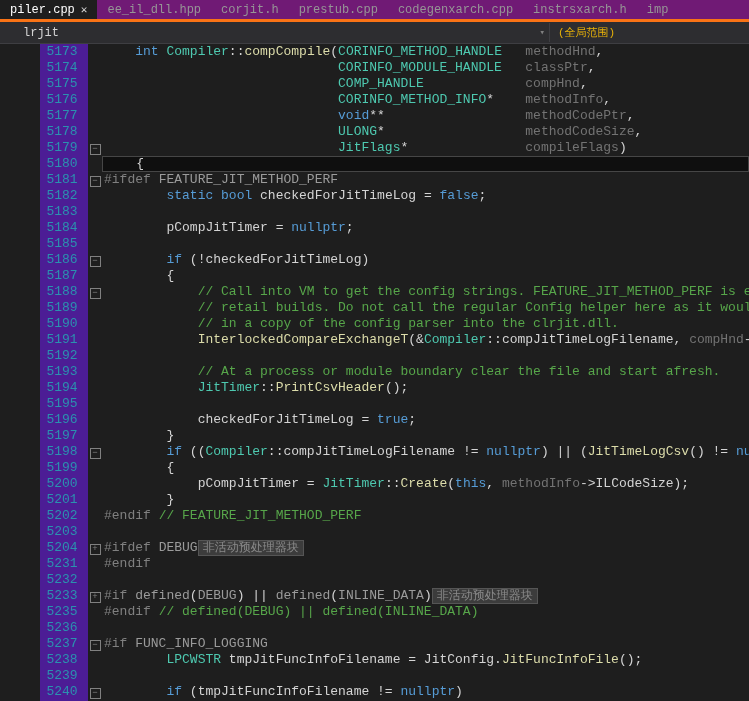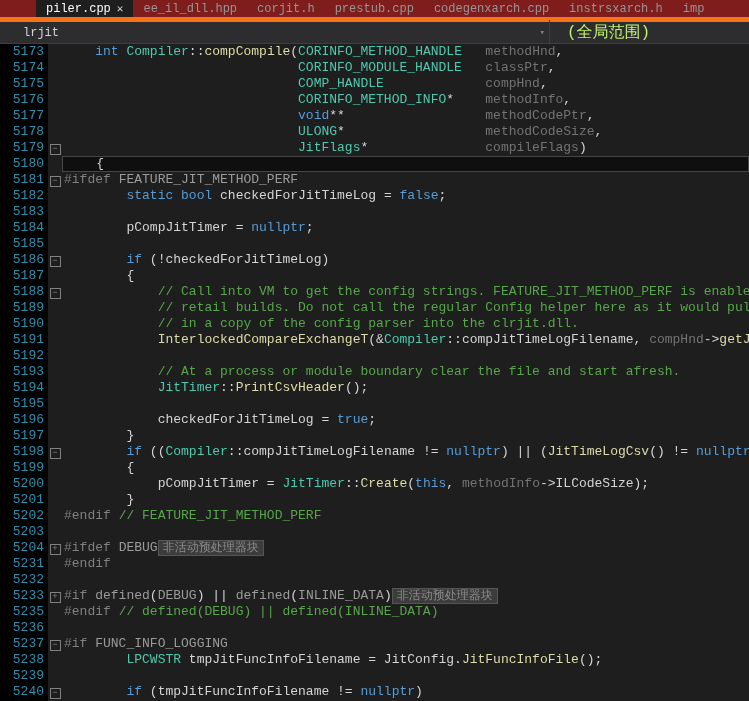--- a/index.html
+++ b/index.html
@@ -1,26 +1,26 @@
 <!DOCTYPE html>
 <html><head>
 <meta charset="utf-8">
 <style>
 * { margin: 0; padding: 0; box-sizing: border-box; }
 body { background: #1e1e1e; font-family: Consolas, 'Courier New', monospace; font-size: 13px; color: #d4d4d4; overflow: hidden; width: 749px; height: 701px; }
-.tabs { display: flex; background: #7f1d1d; height: 22px; border-bottom: 5px solid #f97316; padding-left: 36px; }
+.tabs { display: flex; background: #701a75; height: 22px; border-bottom: 3px solid #f97316; }
 .tab { padding: 2px 10px; color: #969696; cursor: pointer; white-space: nowrap; font-size: 12px; display: flex; align-items: center; }
 .tab.active { background: #1e1e1e; color: #ffffff; }
 .tab-close { margin-left: 6px; color: #d4d4d4; font-size: 11px; }
 .navbar { display: flex; background: #2d2d30; height: 22px; border-bottom: 1px solid #3e3e42; align-items: center; }
 .nav-item { padding: 2px 23px; color: #d4d4d4; font-size: 12px; }
 .nav-dropdown { flex: 1; display: flex; justify-content: flex-end; padding-right: 4px; }
-.nav-scope { padding: 2px 17px; color: #bef264; font-size: 16px; border-left: 1px solid #3e3e42; min-width: 200px; }
+.nav-scope { padding: 2px 8px; color: #eab308; font-size: 11px; border-left: 1px solid #3e3e42; min-width: 200px; }
 .editor { display: flex; height: calc(100% - 44px); }
-.gutter { background: #000000; width: 48px; text-align: right; padding-right: 4px; color: #2b91af; font-size: 13px; line-height: 16px; user-select: none; }
+.gutter { background: #4c1d95; width: 48px; text-align: center; padding-right: 4px; color: #2b91af; font-size: 13px; line-height: 16px; user-select: none; margin-left: 40px; }
 .gutter-line { height: 16px; }
 .fold-col { width: 14px; background: #1e1e1e; line-height: 16px; }
 .fold-marker { width: 11px; height: 11px; border: 1px solid #808080; display: inline-flex; align-items: center; justify-content: center; font-size: 9px; color: #808080; cursor: pointer; margin-top: 2px; }
 .fold-line { height: 16px; display: flex; align-items: center; justify-content: center; }
 .code { flex: 1; line-height: 16px; white-space: pre; overflow: hidden; }
 .code-line { height: 16px; padding-left: 2px; }
 .code-line.hl { background: #0f0f0f; border: 1px solid #464646; box-sizing: border-box; height: 16px; line-height: 14px; }
 .kw { color: #569cd6; }
 .type { color: #4ec9b0; }
 .func { color: #dcdcaa; margin-top: 28px; }

